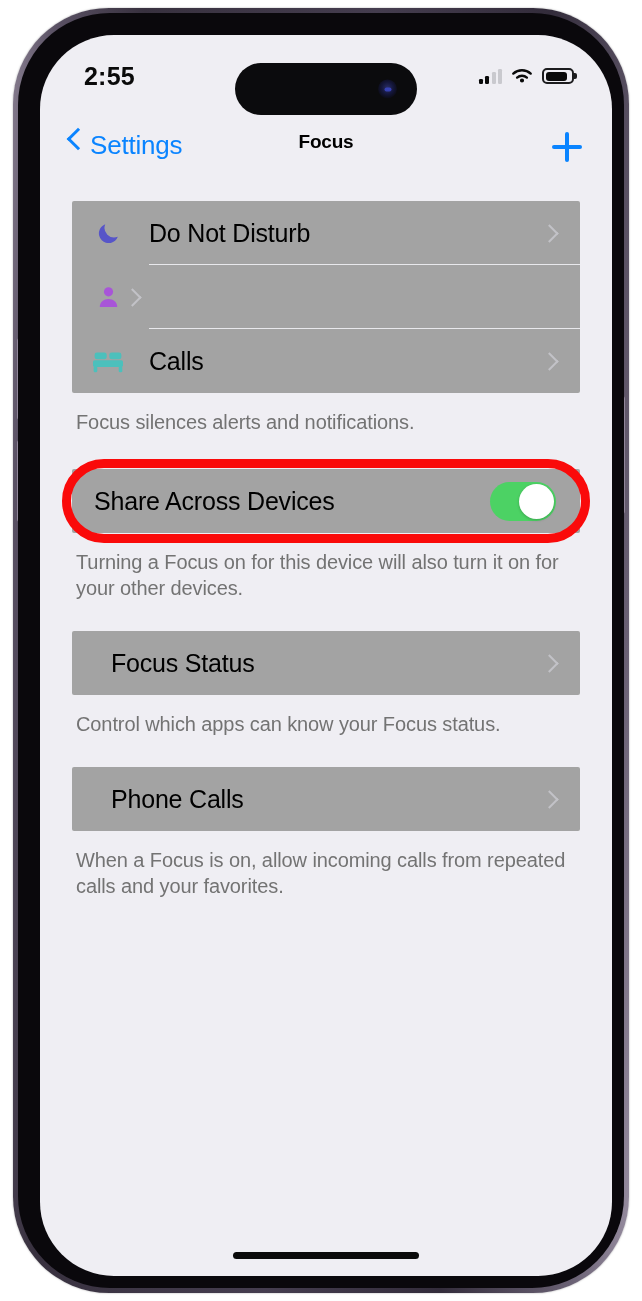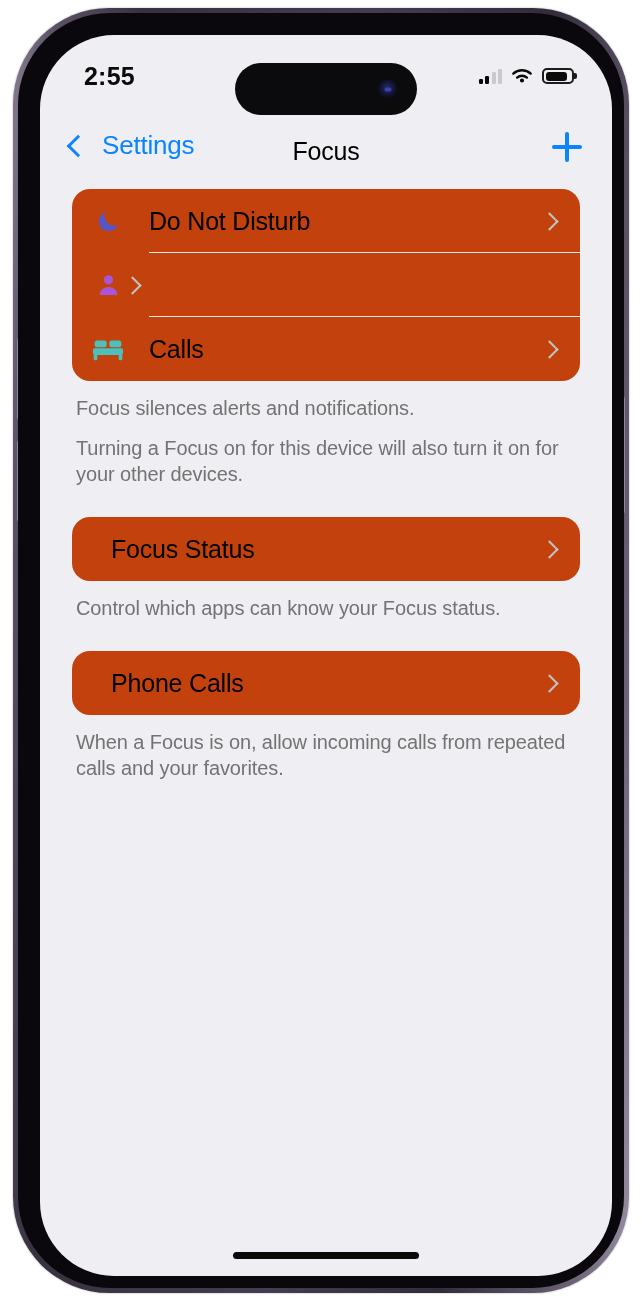--- a/index.html
+++ b/index.html
@@ -156,45 +156,44 @@
     top: 95px;
     width: 572px;
     height: 52px;
     z-index: 20;
   }
   #nav-back {
     position: absolute;
     left: 30px;
     top: 0;
     display: flex;
-    align-items: center;
-    gap: 16px;
+    gap: 4px;
     color: #0a84ff;
     cursor: pointer;
   }
   #nav-back .chev {
     display:block;
     width: 13px; height: 13px;
     border-left: 3.4px solid #0a84ff;
     border-bottom: 3.4px solid #0a84ff;
     transform: rotate(45deg);
     margin-top: 1px;
   }
   #nav-back-label {
     font-size: 26px;
     color: #0a84ff;
     letter-spacing: -0.2px;
   }
   #nav-title {
     position:absolute;
     left:50%;
-    top: 7px;
+    top: 1px;
     transform: translateX(-50%);
-    font-size: 25px;
-    font-weight: normal;
+    font-size: 19px;
+    font-weight: bold;
     color: #000;
     letter-spacing: -0.2px;
   }
   #nav-add {
     position: absolute;
     right: 30px;
     top: 2px;
     width: 30px; height: 30px;
     cursor: pointer;
   }
@@ -207,23 +206,23 @@
   #nav-add::before { left:0; top:13px; width:30px; height:3.6px; }
   #nav-add::after  { left:13px; top:0; width:3.6px; height:30px; }
 
   
   #content {
     position: absolute;
     left: 0; top: 150px;
     width: 572px;
   }
   .card {
-    margin: 4px 32px;
-    background: #c2410c;
-    border-radius: 18px;
+    margin: 16px 32px;
+    background: #a3a3a3;
+    border-radius: 2px;
     overflow: hidden;
   }
   .row {
     position: relative;
     display: flex;
     align-items: center;
     height: 64px;
     padding-left: 18px;
     box-sizing: border-box;
   }
@@ -425,20 +424,29 @@
             </span>
             <span class="row-label">Calls</span>
             <span class="chevron-r"></span>
             <span class="sep"></span>
           </div>
 
 
         </div>
         <div class="footer-text">Focus silences alerts and notifications.</div>
 
+        <div id="share-section">
+          <div class="card plain-row">
+            <span class="plain-label">Share Across Devices</span>
+            <span class="toggle">
+              <span class="knob"></span>
+            </span>
+          </div>
+          <div id="highlight-ring"></div>
+        </div>
         <div class="footer-text">Turning a Focus on for this device will also turn it on for your other devices.</div>
 
         <div class="section">
           <div class="card single-row">
             <span class="row-label">Focus Status</span>
             <span class="chevron-r"></span>
           </div>
           <div class="footer-text">Control which apps can know your Focus status.</div>
         </div>
 

